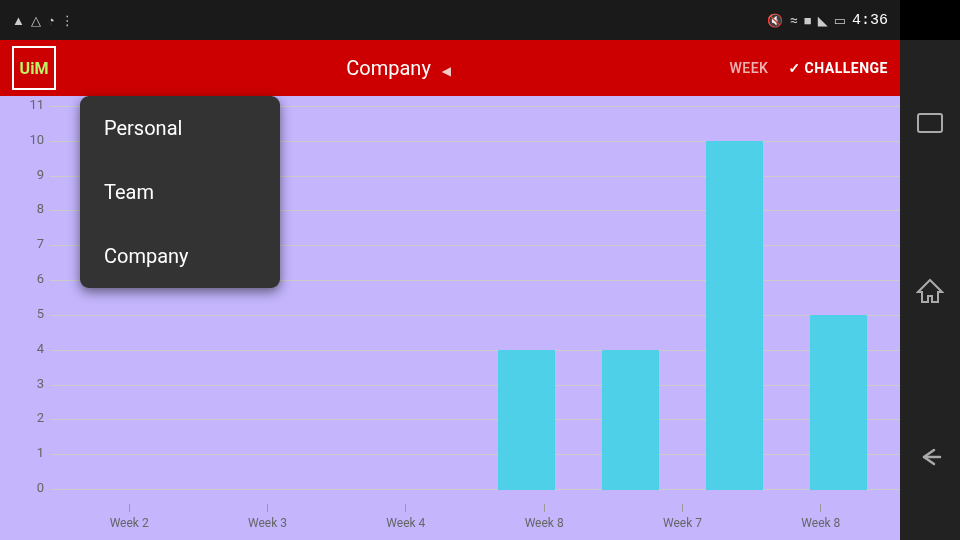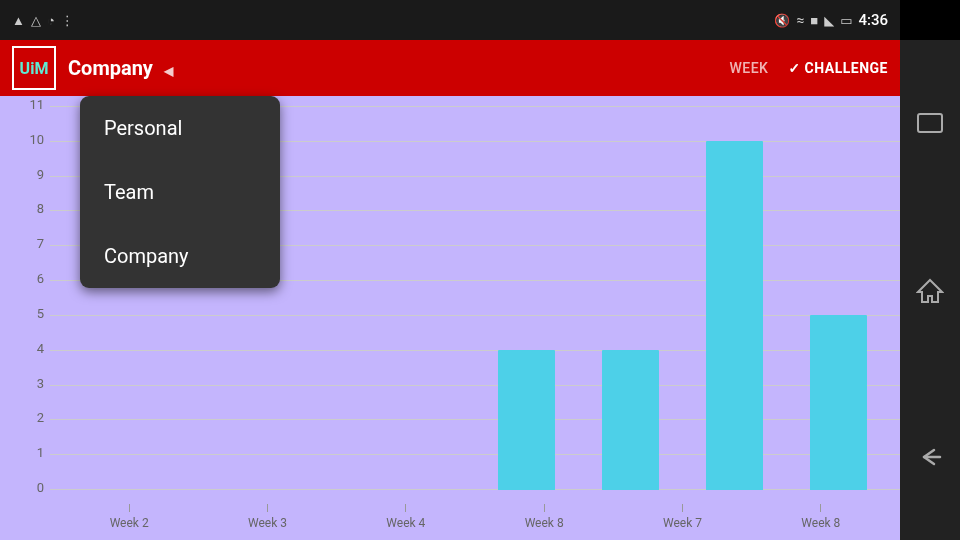--- a/index.html
+++ b/index.html
@@ -35,20 +35,21 @@
     .status-icons-right {
       display: flex;
       align-items: center;
       gap: 6px;
     }
 
     .status-time {
       color: #fff;
       font-size: 15px;
       font-weight: 500;
+      font-family: Liberation Mono, monospace;
     }
 
     .status-icon {
       color: #ccc;
       font-size: 13px;
     }
 
     
     #app-bar {
       width: 900px;
@@ -67,30 +68,31 @@
       background: #cc0000;
       border: 2px solid #fff;
       display: flex;
       align-items: center;
       justify-content: center;
       margin-right: 12px;
       flex-shrink: 0;
     }
 
     .logo-text {
-      color: #5eead4;
+      color: #bef264;
       font-size: 16px;
       font-weight: bold;
     }
 
     .app-title {
       color: #fff;
       font-size: 20px;
-      font-weight: 700;
+      font-weight: 400;
       flex: 1;
+      text-align: center;
     }
 
     .dropdown-arrow {
       color: #fff;
       font-size: 12px;
       margin-left: 6px;
       opacity: 0.8;
     }
 
     .app-bar-actions {

